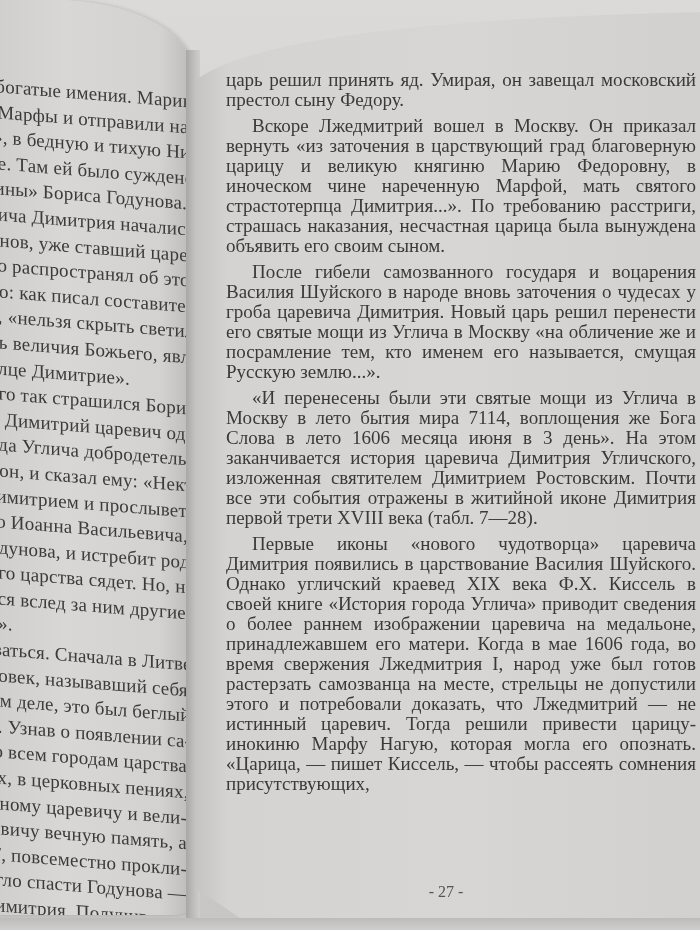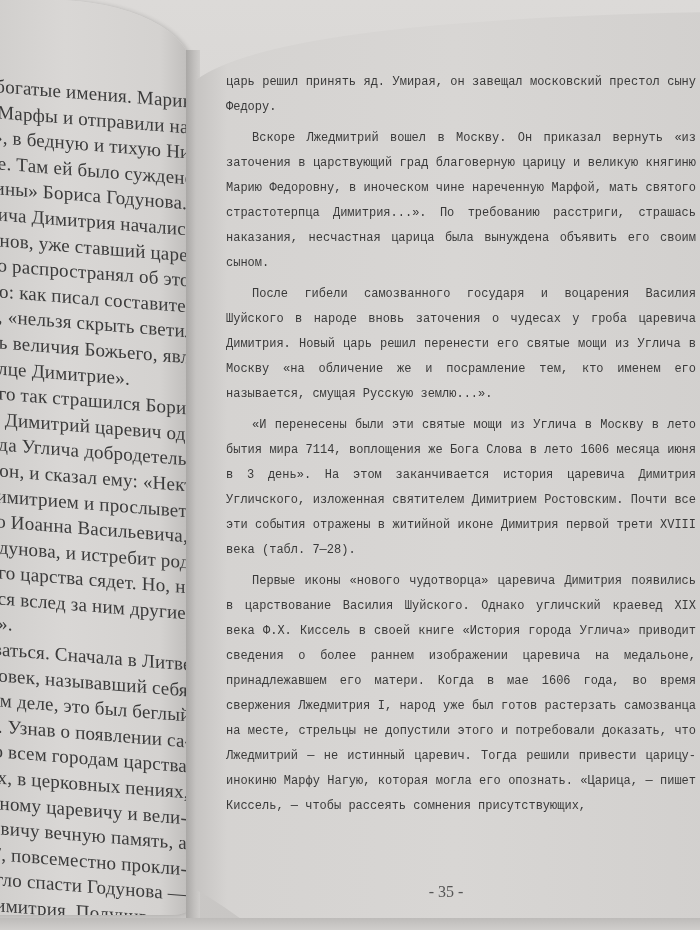--- a/index.html
+++ b/index.html
@@ -70,23 +70,23 @@
       width: 520px;
       height: 930px;
       background: linear-gradient(90deg, #c6c4c2 0%, #d5d3d1 6%, #d8d6d4 50%, #d2d0ce 100%);
       clip-path: path("M 0 80 Q 80 20 520 12 L 520 930 L 60 930 Q 20 900 0 890 Z");
     }
     .page-right .text {
       position: absolute;
       left: 30px;
       top: 70px;
       width: 470px;
-      font-family: Liberation Mono, monospace;
-      font-size: 12px;
-      line-height: 25px;
+      font-family: Liberation Serif, serif;
+      font-size: 19px;
+      line-height: 20px;
       color: #3a3a3a;
       text-align: justify;
     }
     .page-right p {
       margin: 0 0 6px 0;
       text-indent: 26px;
     }
     .page-right p.cont {
       text-indent: 0;
     }
@@ -156,16 +156,16 @@
 <div class="gutter"></div>
 
 <div class="page-right">
   <div class="text">
     <p class="cont">царь решил принять яд. Умирая, он завещал московский престол сыну Федору.</p>
     <p>Вскоре Лжедмитрий вошел в Москву. Он приказал вернуть «из заточения в царствующий град благоверную царицу и великую княгиню Марию Федоровну, в иноческом чине нареченную Марфой, мать святого страстотерпца Димитрия...». По требованию расстриги, страшась наказания, несчастная царица была вынуждена объявить его своим сыном.</p>
     <p>После гибели самозванного государя и воцарения Василия Шуйского в народе вновь заточения о чудесах у гроба царевича Димитрия. Новый царь решил перенести его святые мощи из Углича в Москву «на обличение же и посрамление тем, кто именем его называется, смущая Русскую землю...».</p>
     <p>«И перенесены были эти святые мощи из Углича в Москву в лето бытия мира 7114, воплощения же Бога Слова в лето 1606 месяца июня в 3 день». На этом заканчивается история царевича Димитрия Угличского, изложенная святителем Димитрием Ростовским. Почти все эти события отражены в житийной иконе Димитрия первой трети XVIII века (табл. 7—28).</p>
     <p>Первые иконы «нового чудотворца» царевича Димитрия появились в царствование Василия Шуйского. Однако угличский краевед XIX века Ф.Х. Киссель в своей книге «История города Углича» приводит сведения о более раннем изображении царевича на медальоне, принадлежавшем его матери. Когда в мае 1606 года, во время свержения Лжедмитрия I, народ уже был готов растерзать самозванца на месте, стрельцы не допустили этого и потребовали доказать, что Лжедмитрий — не истинный царевич. Тогда решили привести царицу-инокиню Марфу Нагую, которая могла его опознать. «Царица, — пишет Киссель, — чтобы рассеять сомнения присутствующих,</p>
   </div>
-  <div class="page-number">- 35 -</div>
+  <div class="page-number">- 27 -</div>
 </div>
 
 <div class="table-strip"></div>
 
 </body></html>

